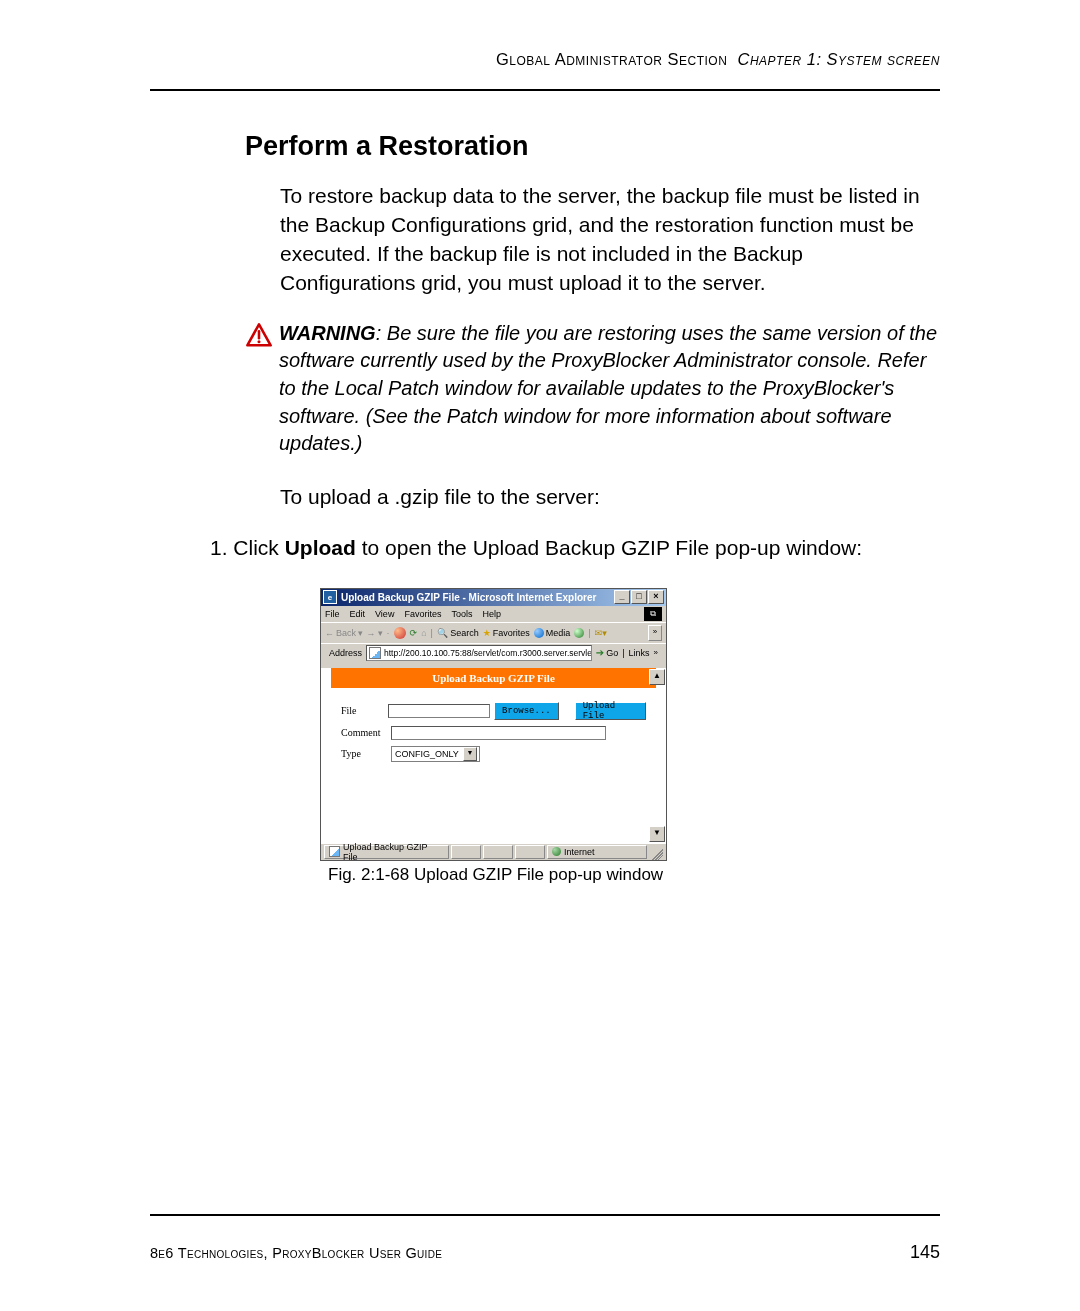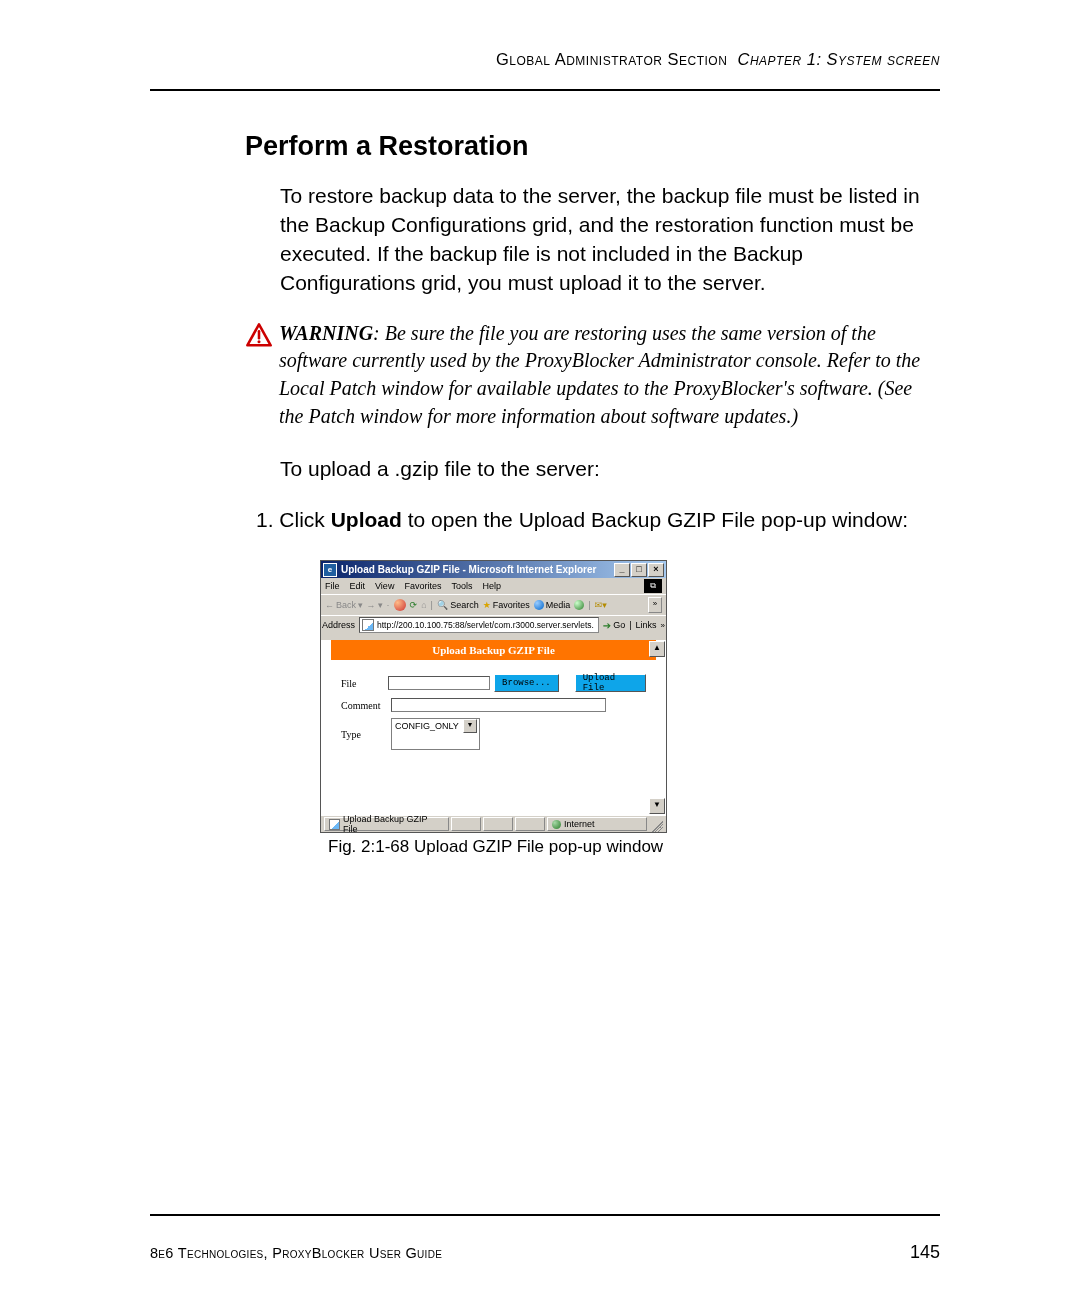--- a/index.html
+++ b/index.html
@@ -51,35 +51,34 @@
     width: 28px;
     height: 28px;
     flex: 0 0 28px;
     margin-right: 6px;
     margin-top: 2px;
   }
   .warning-text {
     font-size: 20px;
     font-style: italic;
     line-height: 1.38;
-    font-family: Liberation Serif, serif;
   }
   .warning-text .bold {
     font-weight: bold;
   }
   .subheading {
     margin-left: 130px;
     font-size: 23px;
     font-weight: bold;
     font-style: italic;
     margin-top: 35px;
     margin-bottom: 22px;
   }
   .num-step {
-    margin-left: 106px;
+    margin-left: 60px;
     font-size: 21px;
     line-height: 1.38;
     margin-top: 22px;
   }
   .num-step .bold {
     font-weight: bold;
   }
   .figure-wrap {
     margin-left: 170px;
     margin-top: 25px;
@@ -185,21 +184,21 @@
     border-bottom-color: #888;
     text-align: center;
     line-height: 12px;
     font-size: 8px;
     margin-left: auto;
   }
   .addrbar {
     display: flex;
     align-items: center;
     height: 18px;
-    padding: 0 1px;
+    padding: 0 8px;
     gap: 4px;
     background: #d4d0c8;
     border-top: 1px solid #fff;
     font-size: 9px;
   }
   .addrbox {
     flex: 1;
     height: 14px;
     background: #fff;
     border: 1px solid #888;
@@ -276,21 +275,21 @@
     display: inline-flex;
     align-items: center;
     font-family: Liberation Mono, monospace;
   }
   .dropdown {
     height: 14px;
     background: #fff;
     border: 1px solid #7f7f7f;
     display: inline-flex;
     align-items: center;
-    padding: 0 2px 16px 3px;
+    padding: 0 2px 0 3px;
     font-size: 9px;
     font-family: Tahoma, sans-serif;
   }
   .dropdown .dd-arrow {
     width: 12px;
     height: 12px;
     background: #d4d0c8;
     border: 1px solid #fff;
     border-right-color: #555;
     border-bottom-color: #555;

